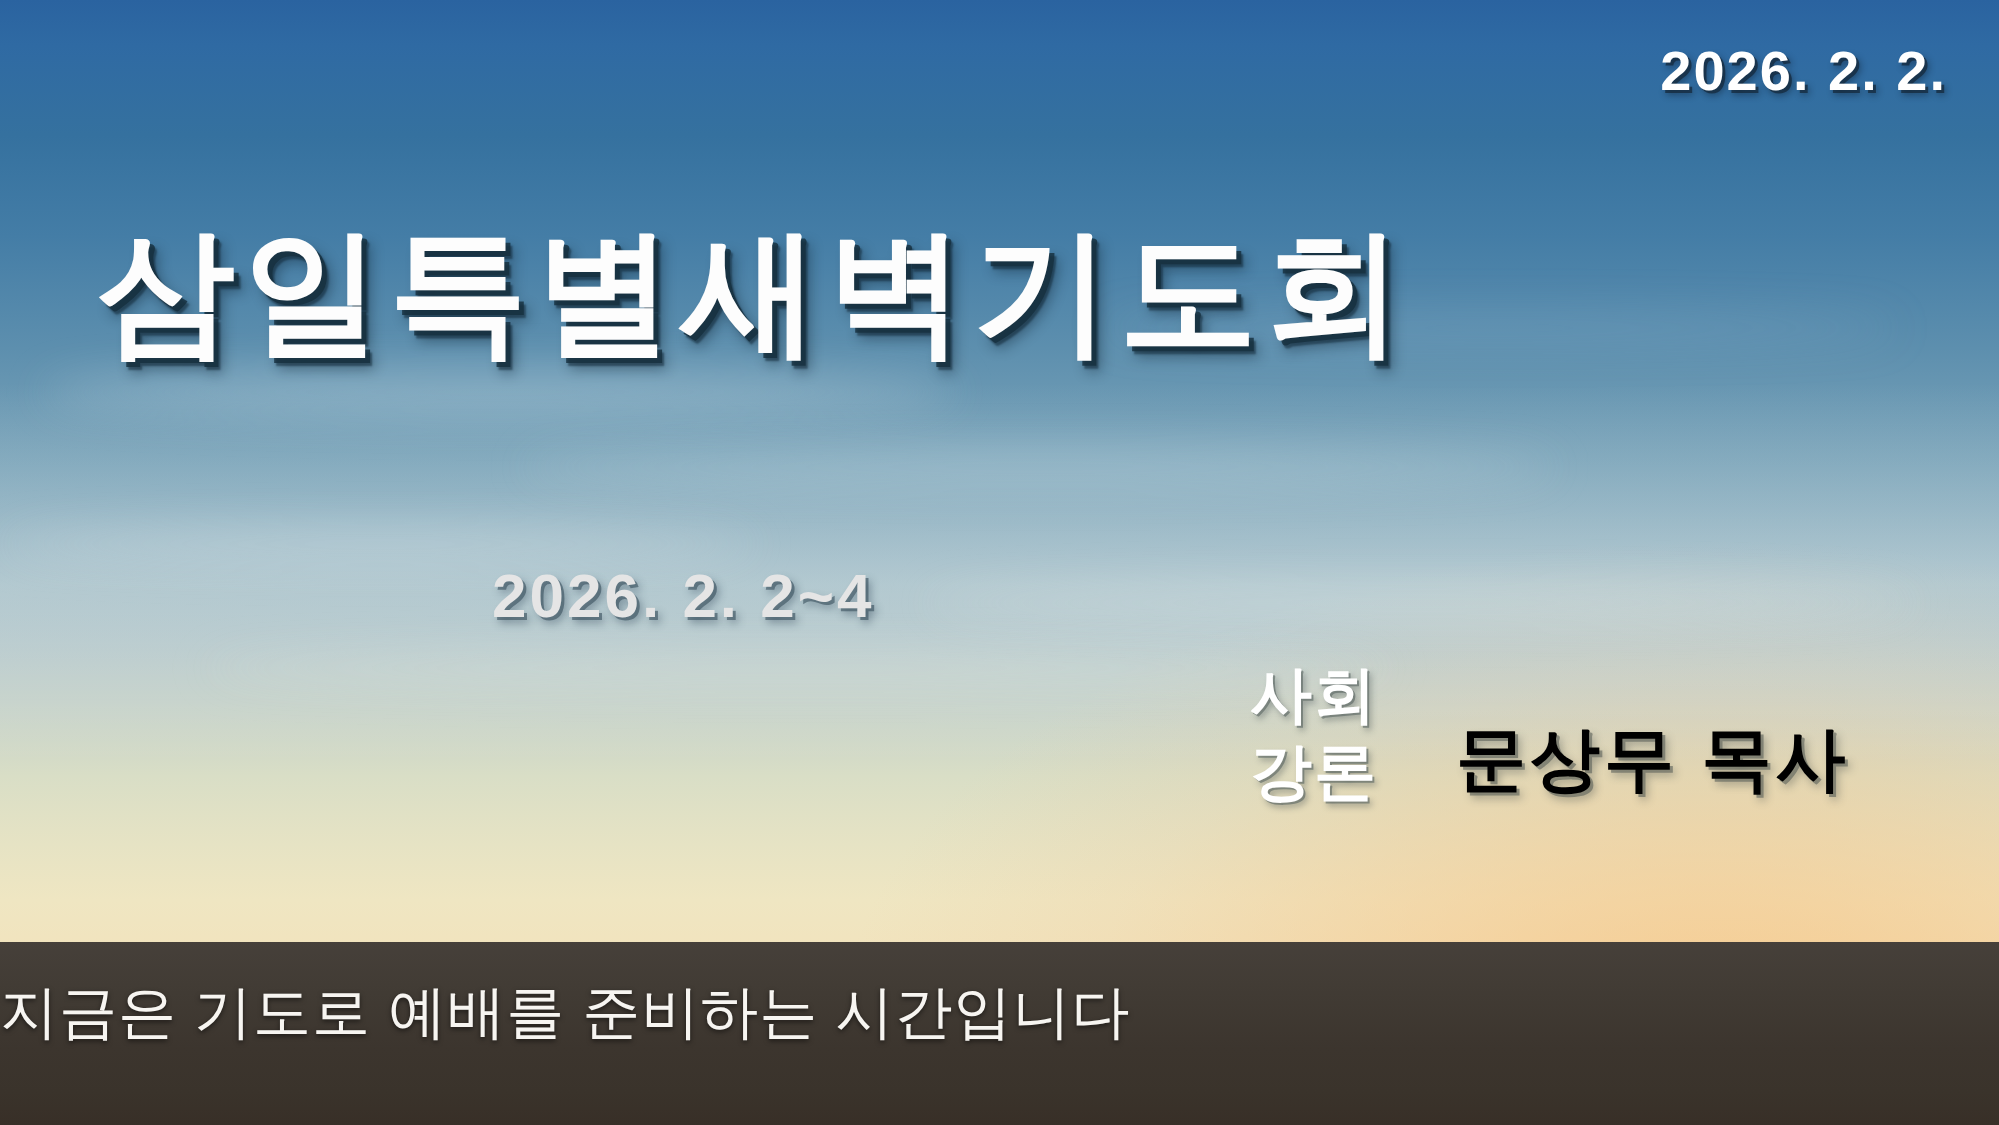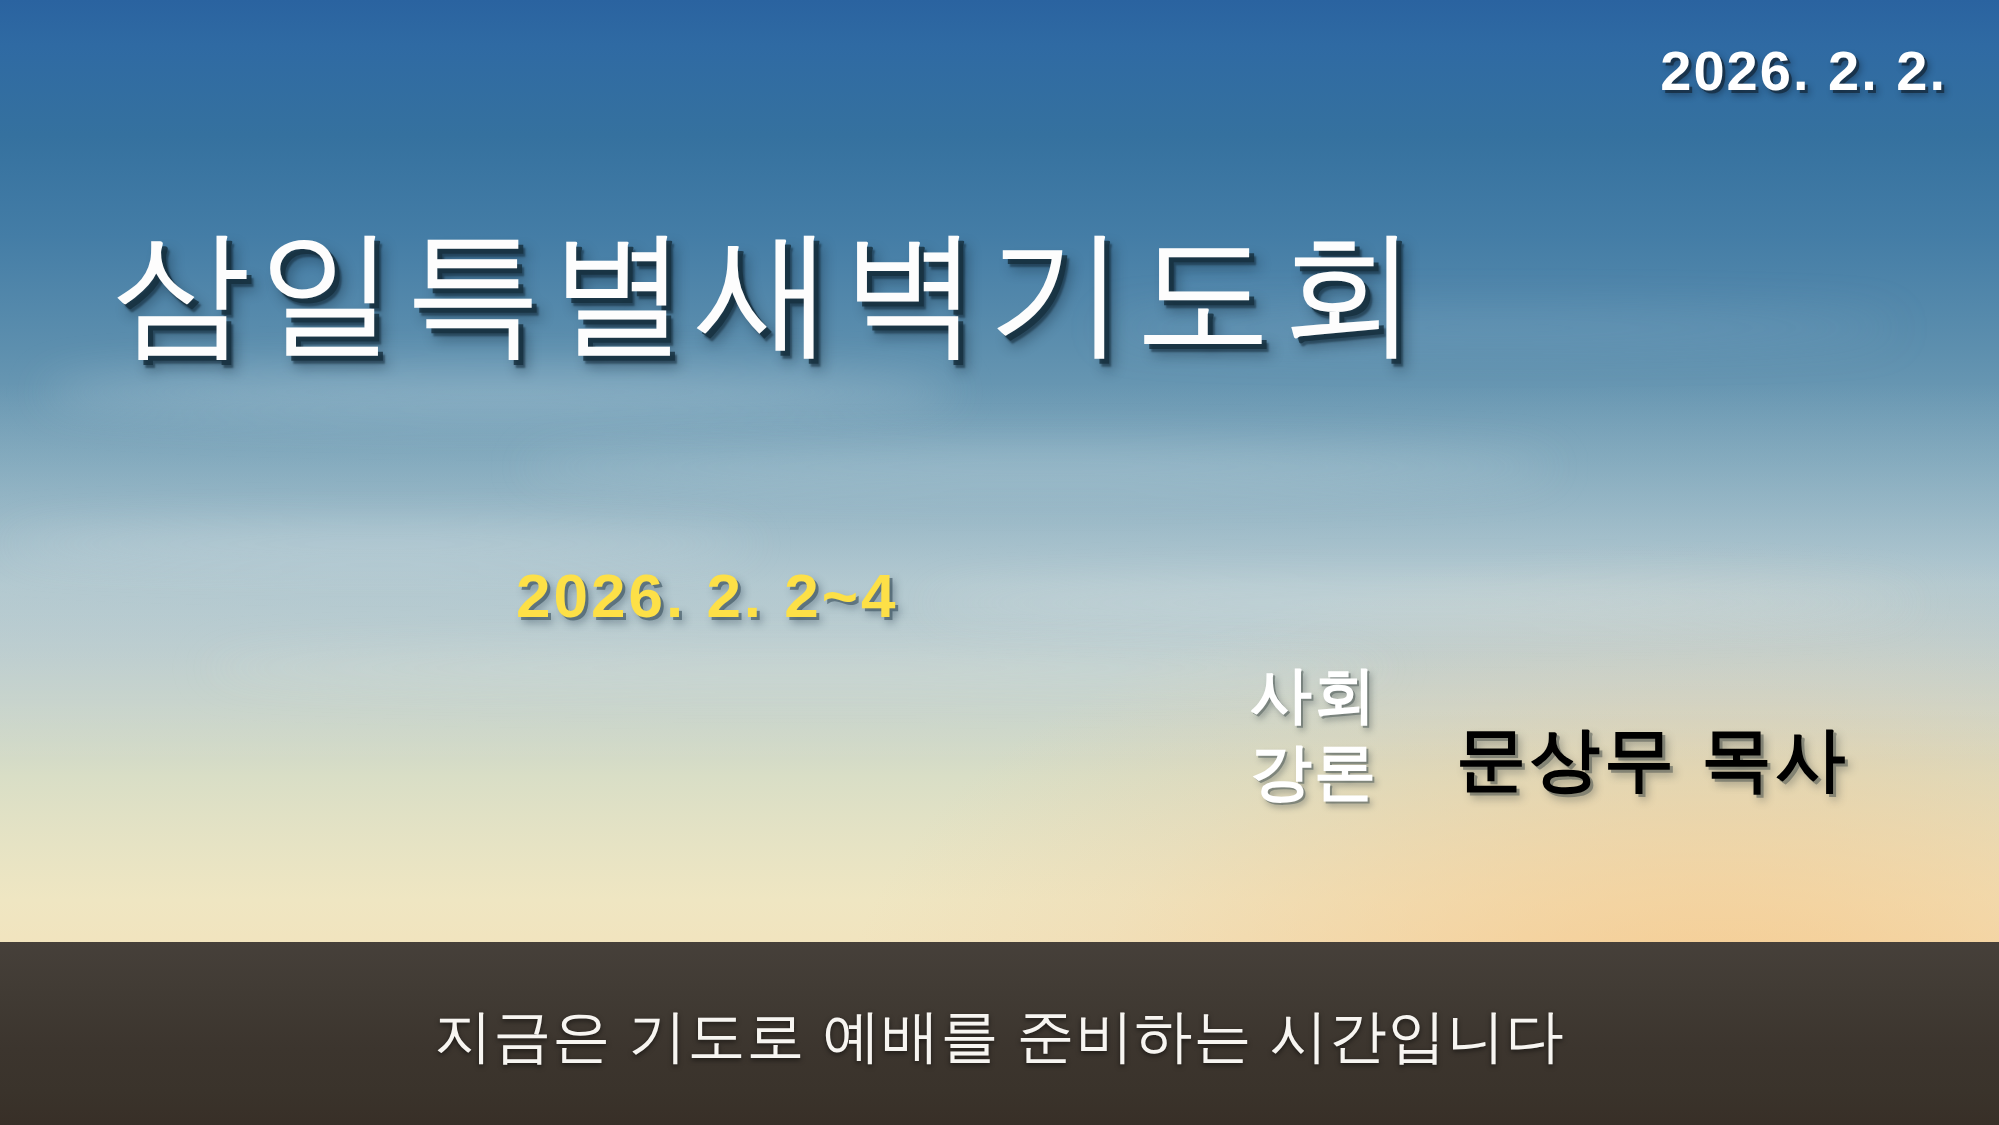--- a/index.html
+++ b/index.html
@@ -94,48 +94,47 @@
     color: #ffffff;
     text-shadow:
         3px 3px 0 rgba(20,38,55,0.70),
         4px 5px 7px rgba(10,25,40,0.45);
     white-space: nowrap;
   }
 
   
   .title-main {
     position: absolute;
-    left: 112px;
+    left: 97px;
     top: 222px;
     font-size: 138px;
-    font-weight: 400;
+    font-weight: 700;
     line-height: 1.0;
     letter-spacing: 8px;
     color: #fdfdfd;
     white-space: nowrap;
     text-shadow:
         5px 5px 0   rgba(22,48,62,0.82),
         7px 8px 2px rgba(16,38,52,0.55),
         9px 11px 13px rgba(10,28,42,0.40);
   }
 
   
   .date-range {
     position: absolute;
     left: 492px;
     top: 560px;
     font-size: 62px;
     font-weight: 700;
     letter-spacing: 3px;
-    color: #fde047;
+    color: #e5e5e5;
     white-space: nowrap;
     text-shadow:
         3px 3px 0   rgba(60,82,96,0.62),
         5px 6px 9px rgba(40,62,80,0.42);
-    margin-left: 24px;
   }
 
   
   .credits {
     position: absolute;
     left: 1250px;
     top: 660px;
     display: flex;
     align-items: flex-end;
     gap: 78px;
@@ -177,22 +176,21 @@
     background: linear-gradient(
         to bottom,
         #46403a 0%,
         #413b34 28%,
         #3c352e 58%,
         #3a332b 82%,
         #382f27 100%
     );
     display: flex;
     align-items: flex-start;
-    justify-content: center;
-    padding-top: 56px;
+    padding-top: 32px;
   }
   .caption-text {
     font-size: 58px;
     font-weight: 400;
     letter-spacing: 1px;
     color: #f7f5f1;
     white-space: nowrap;
     text-shadow: 0 2px 5px rgba(0,0,0,0.55);
   }
 </style>

